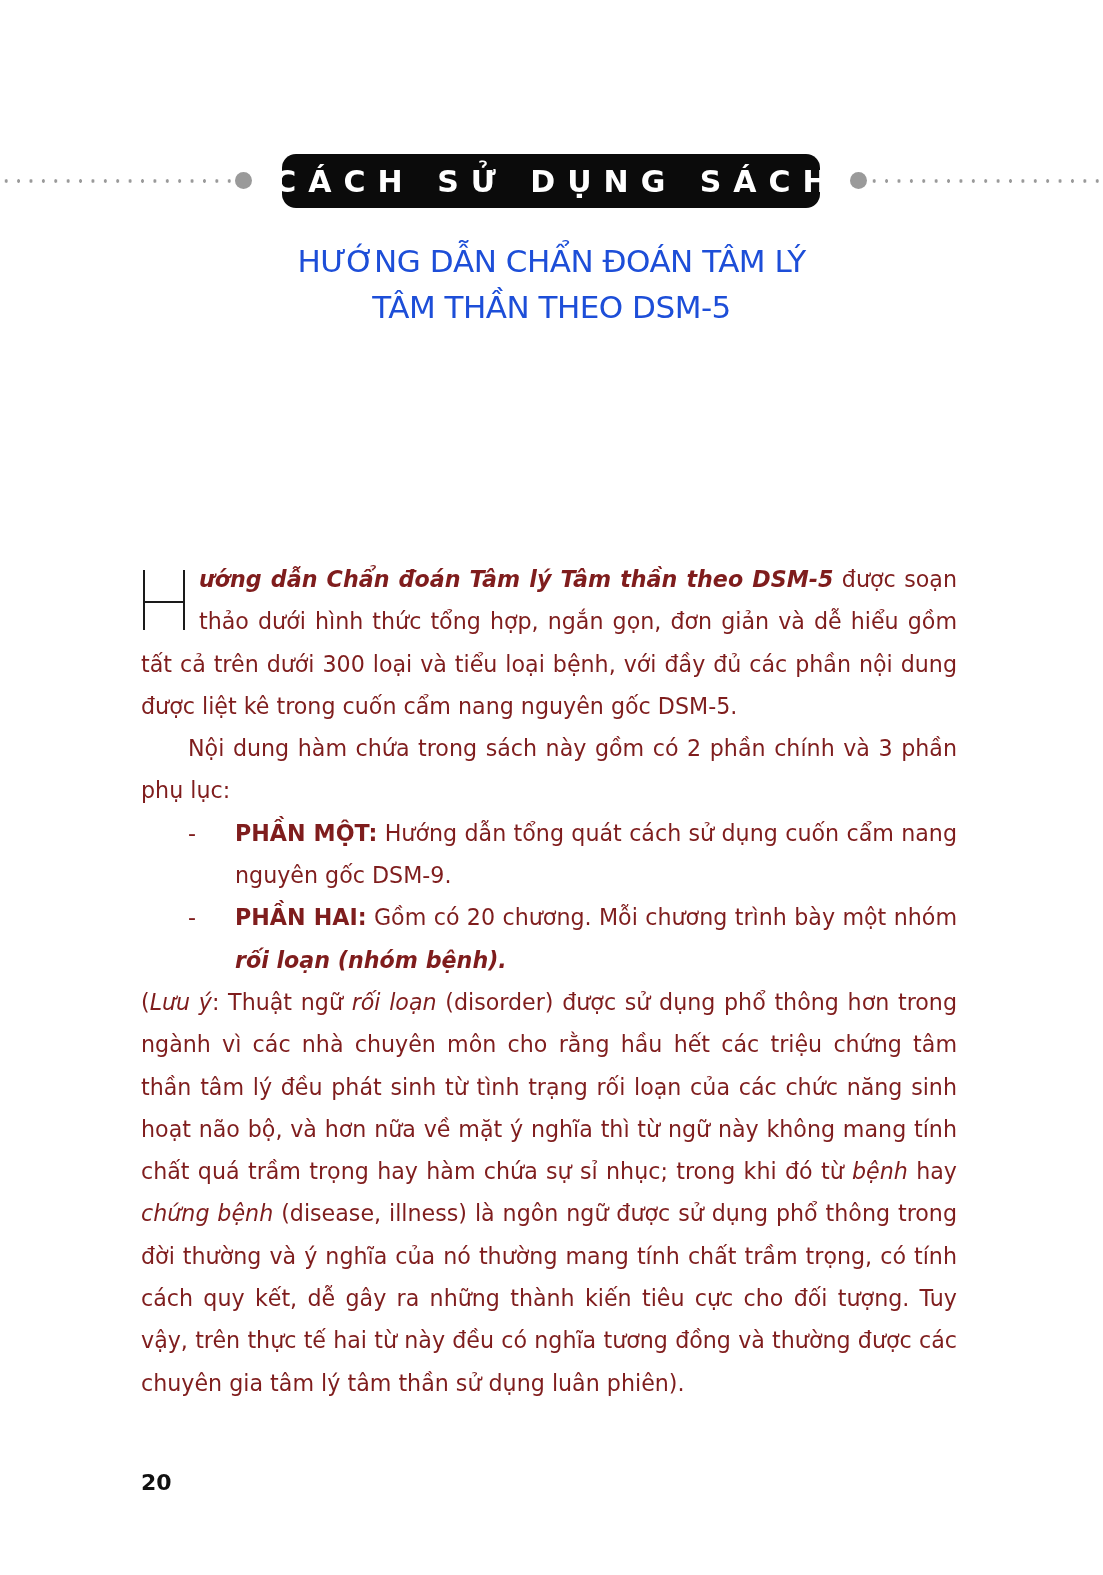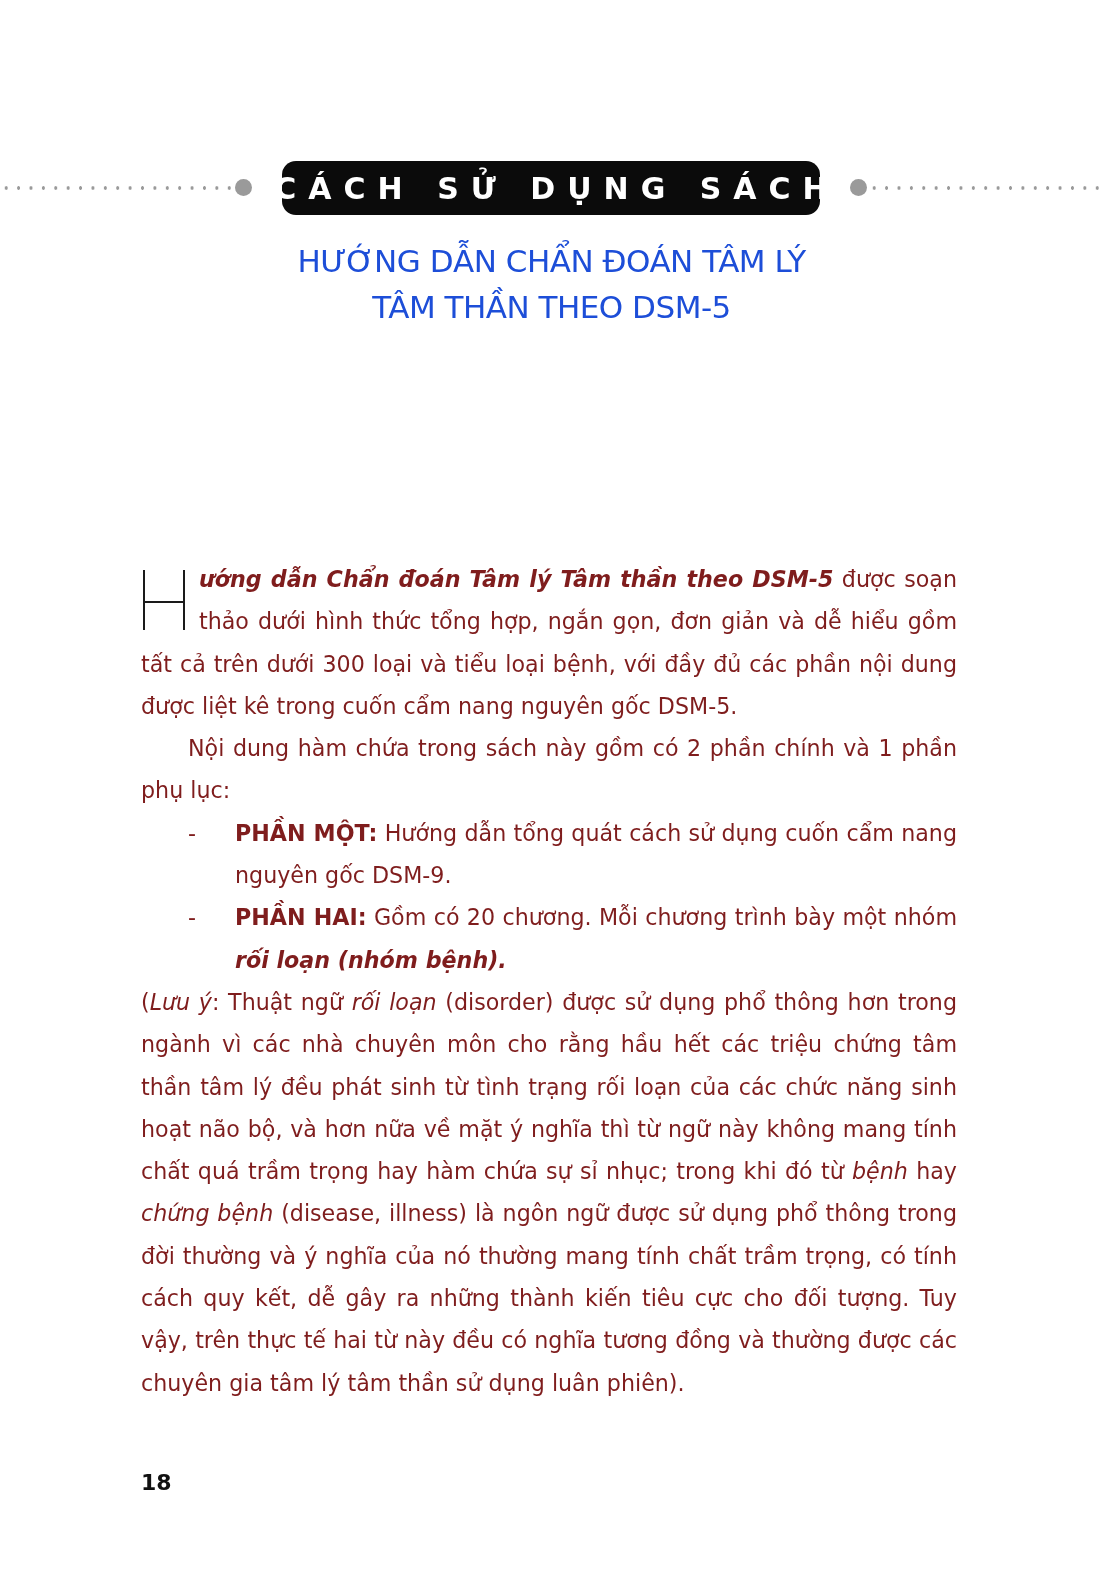--- a/index.html
+++ b/index.html
@@ -12,21 +12,21 @@
       height: 1575px;
       position: relative;
       overflow: hidden;
       font-family: "DejaVu Sans", "Liberation Sans", sans-serif;
       color: #1a1a1a;
     }
 
     
     .header-row {
       position: absolute;
-      top: 161px;
+      top: 154px;
       left: 0;
       width: 946px;
       height: 54px;
     }
     .dots {
       position: absolute;
       top: 25px;
       height: 4px;
       background-image: radial-gradient(circle, #9a9a9a 1.6px, transparent 1.9px);
       background-size: 12.4px 4px;
@@ -180,30 +180,30 @@
 
   <p class="para dropcap-para">
     <span class="dropcap">
       <span class="bar-l"></span>
       <span class="bar-h"></span>
       <span class="bar-r"></span>
       <span class="glyph">H</span>
     </span><span class="bi">ướng dẫn Chẩn đoán Tâm lý Tâm thần theo DSM-5</span><span> được soạn thảo dưới hình thức tổng hợp, ngắn gọn, đơn giản và dễ hiểu gồm tất cả trên dưới 300 loại và tiểu loại bệnh, với đầy đủ các phần nội dung được liệt kê trong cuốn cẩm nang nguyên gốc DSM-5.</span>
   </p>
 
-  <p class="para indent">Nội dung hàm chứa trong sách này gồm có 2 phần chính và 1 phần phụ lục:</p>
+  <p class="para indent">Nội dung hàm chứa trong sách này gồm có 2 phần chính và 3 phần phụ lục:</p>
 
   <ul class="bullets">
     <li class="bullet">
       <span class="dash">-</span>
       <span class="b">PHẦN MỘT:</span><span> Hướng dẫn tổng quát cách sử dụng cuốn cẩm nang nguyên gốc DSM-9.</span>
     </li>
     <li class="bullet">
       <span class="dash">-</span>
       <span class="b">PHẦN HAI:</span><span> Gồm có 20 chương. Mỗi chương trình bày một nhóm </span><span class="bi">rối loạn (nhóm bệnh).</span>
     </li>
   </ul>
 
   <p class="para"><span>(</span><span class="i">Lưu ý</span><span>: Thuật ngữ </span><span class="i">rối loạn</span><span> (disorder) được sử dụng phổ thông hơn trong ngành vì các nhà chuyên môn cho rằng hầu hết các triệu chứng tâm thần tâm lý đều phát sinh từ tình trạng rối loạn của các chức năng sinh hoạt não bộ, và hơn nữa về mặt ý nghĩa thì từ ngữ này không mang tính chất quá trầm trọng hay hàm chứa sự sỉ nhục; trong khi đó từ </span><span class="i">bệnh</span><span> hay </span><span class="i">chứng bệnh</span><span> (disease, illness) là ngôn ngữ được sử dụng phổ thông trong đời thường và ý nghĩa của nó thường mang tính chất trầm trọng, có tính cách quy kết, dễ gây ra những thành kiến tiêu cực cho đối tượng. Tuy vậy, trên thực tế hai từ này đều có nghĩa tương đồng và thường được các chuyên gia tâm lý tâm thần sử dụng luân phiên).</span></p>
 
 </div>
 
-<div class="page-number">18</div>
+<div class="page-number">20</div>
 
 </body></html>

